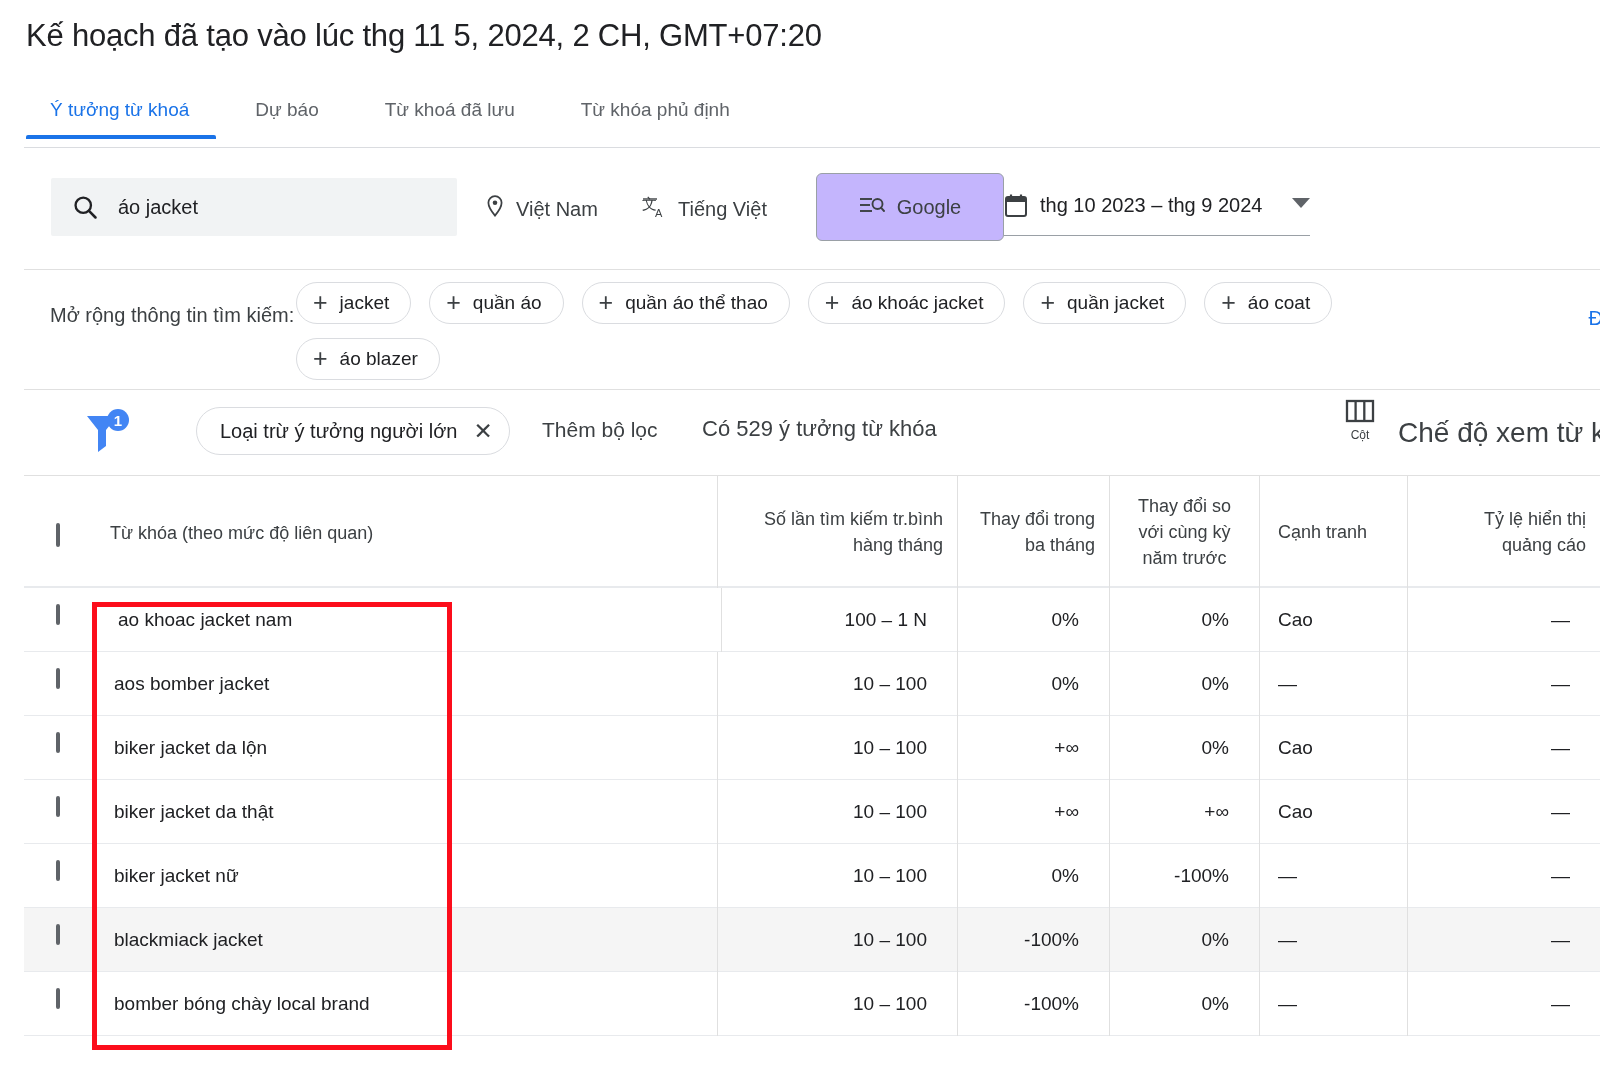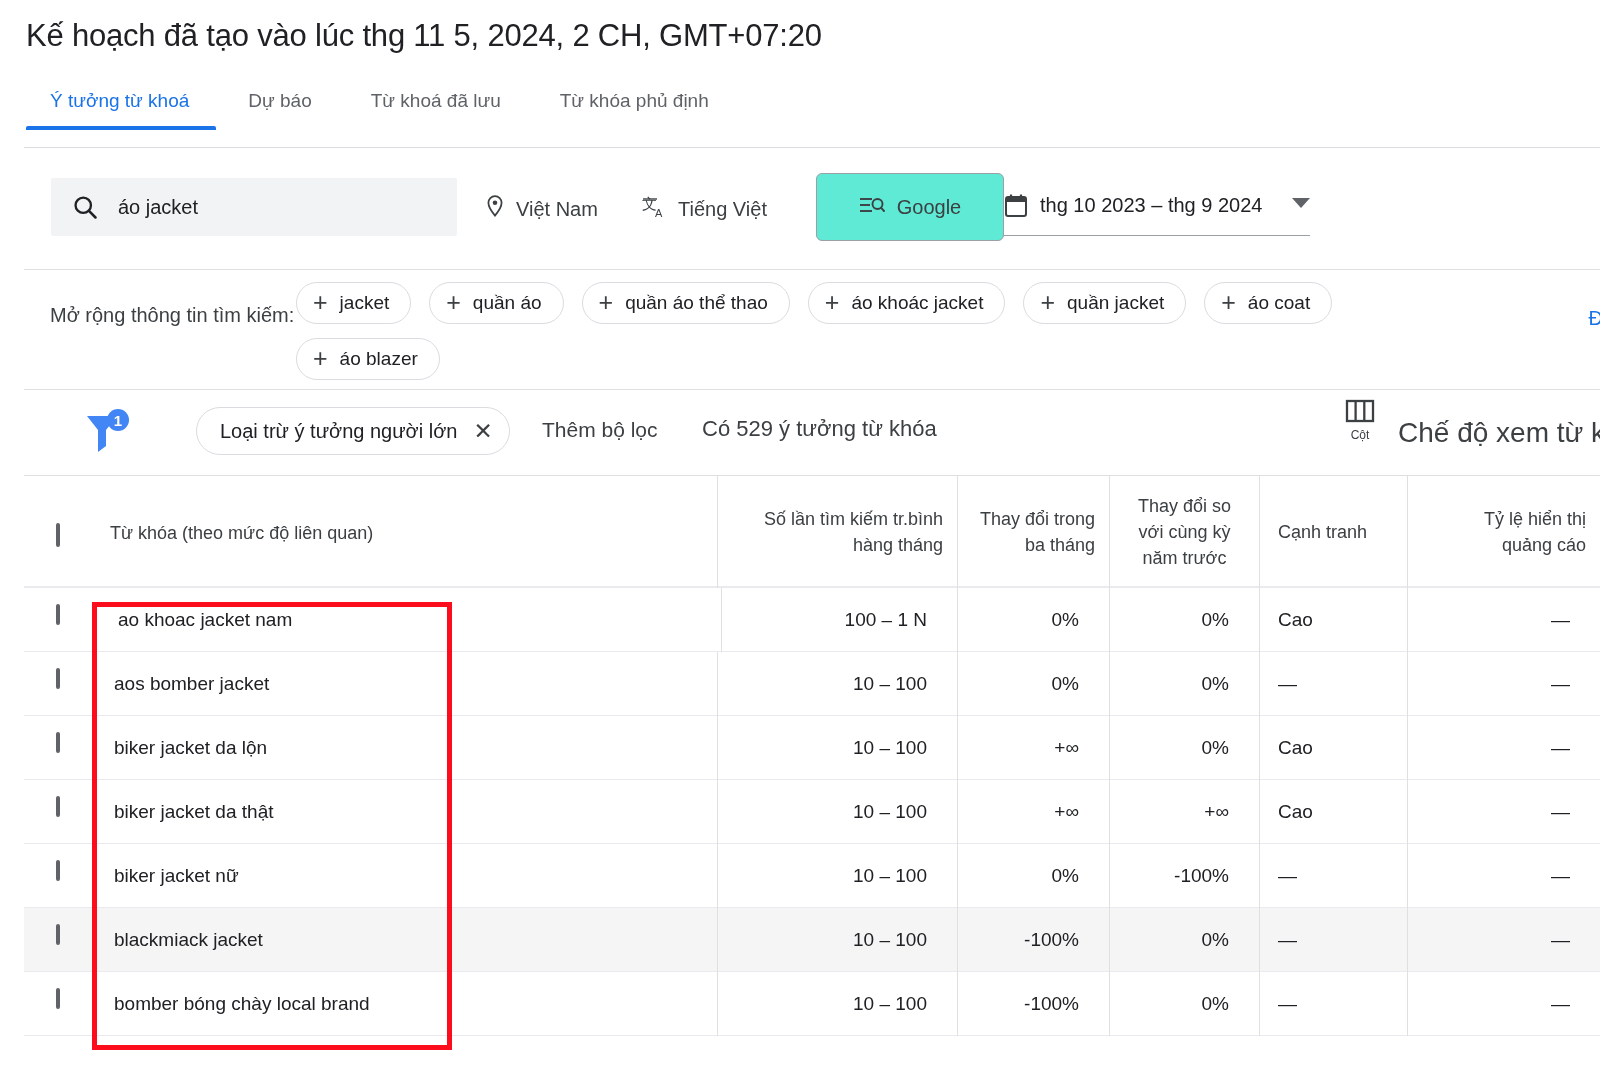--- a/index.html
+++ b/index.html
@@ -14,21 +14,21 @@
 
   
   .page-title {
     position: absolute; left: 26px; top: 18px;
     font-size: 31px; font-weight: 400; color: #202124;
     letter-spacing: -0.2px; white-space: nowrap;
   }
 
   .tabbar {
     position: absolute; left: 26px; top: 90px;
-    display: flex; align-items: flex-start; gap: 5px;
+    display: flex; align-items: center; gap: 12px;
     height: 58px;
   }
   .tab {
     font-size: 19px; color: #5f6368;
     padding: 0 27px 18px 27px;
     cursor: pointer; white-space: nowrap;
     position: relative;
   }
   .tab:first-child { padding-left: 24px; }
   .tab.active { color: #1a73e8; font-weight: 500; }
@@ -65,21 +65,21 @@
   }
   .locchip { left: 460px; }
   .langchip { left: 618px; }
 
   .googlebtn {
     position: absolute; left: 792px; top: 25px;
     width: 188px; height: 68px;
     border: 1px solid #9aa0a6; border-radius: 6px;
     display: flex; align-items: center; justify-content: center;
     gap: 12px; font-size: 20px; color: #3c4043; cursor: pointer;
-    background: #5eead4;
+    background: #c4b5fd;
   }
 
   .daterange {
     position: absolute; left: 980px; top: 28px;
     width: 306px; height: 60px;
     border-bottom: 1px solid #9aa0a6;
     display: flex; align-items: center; cursor: pointer;
   }
   .daterange .cal { margin-right: 12px; display:flex; }
   .daterange .dtext { font-size: 20px; color: #202124; white-space: nowrap; }

